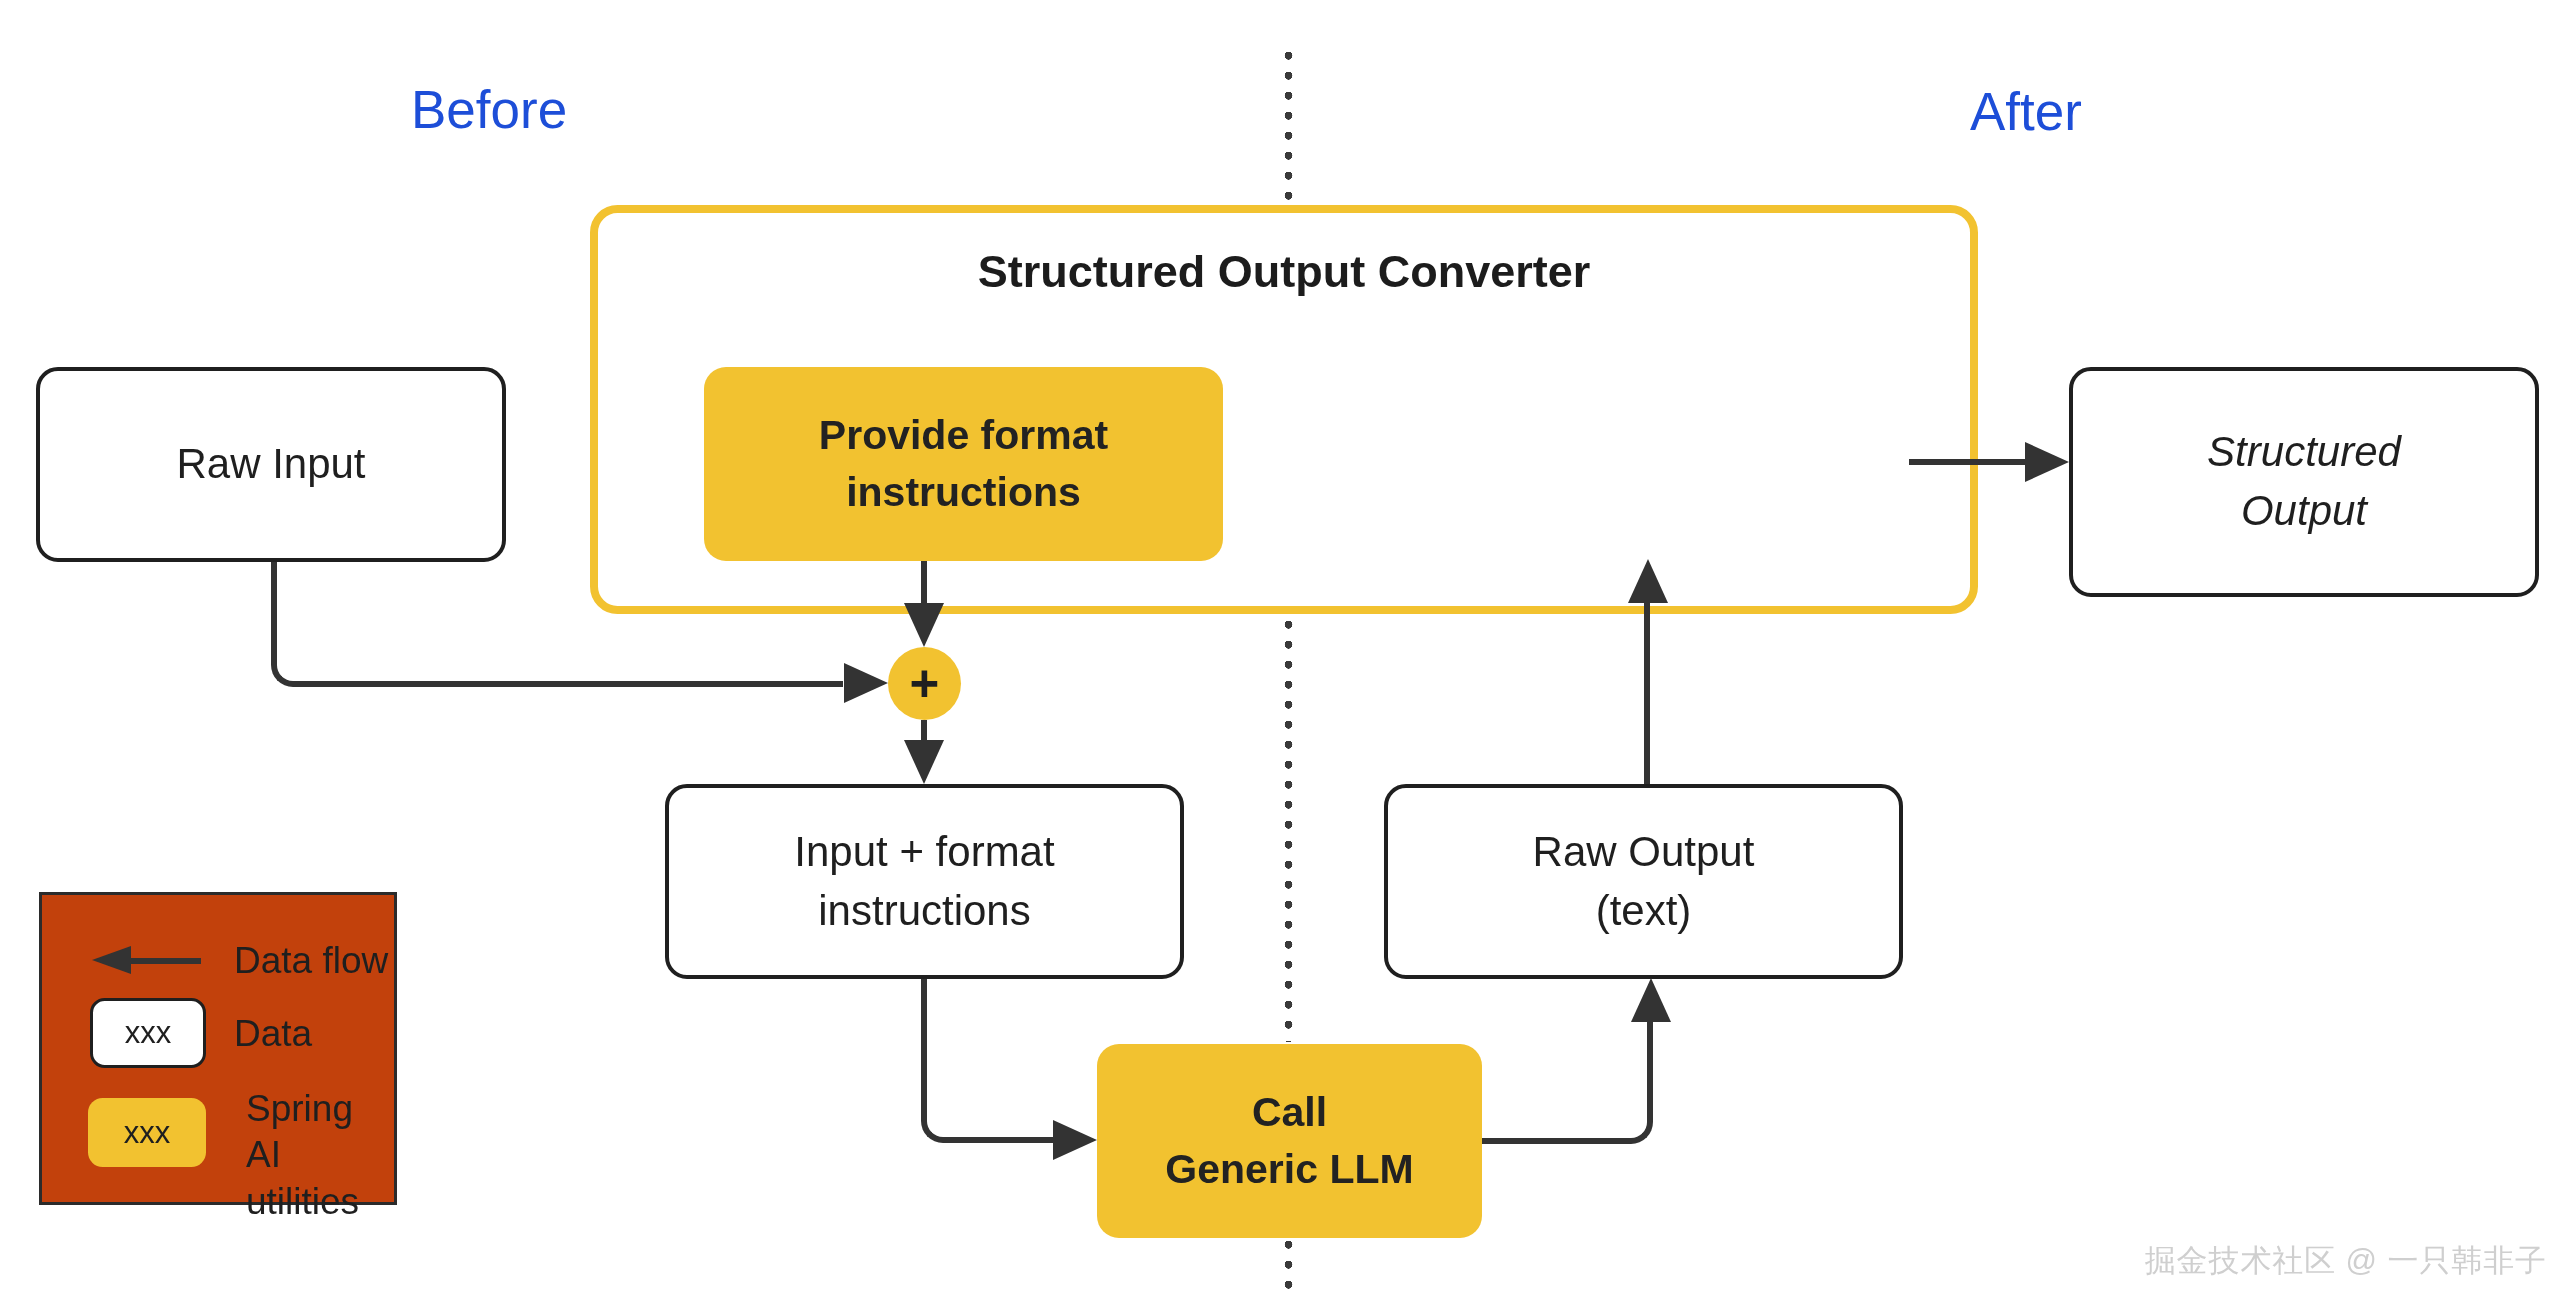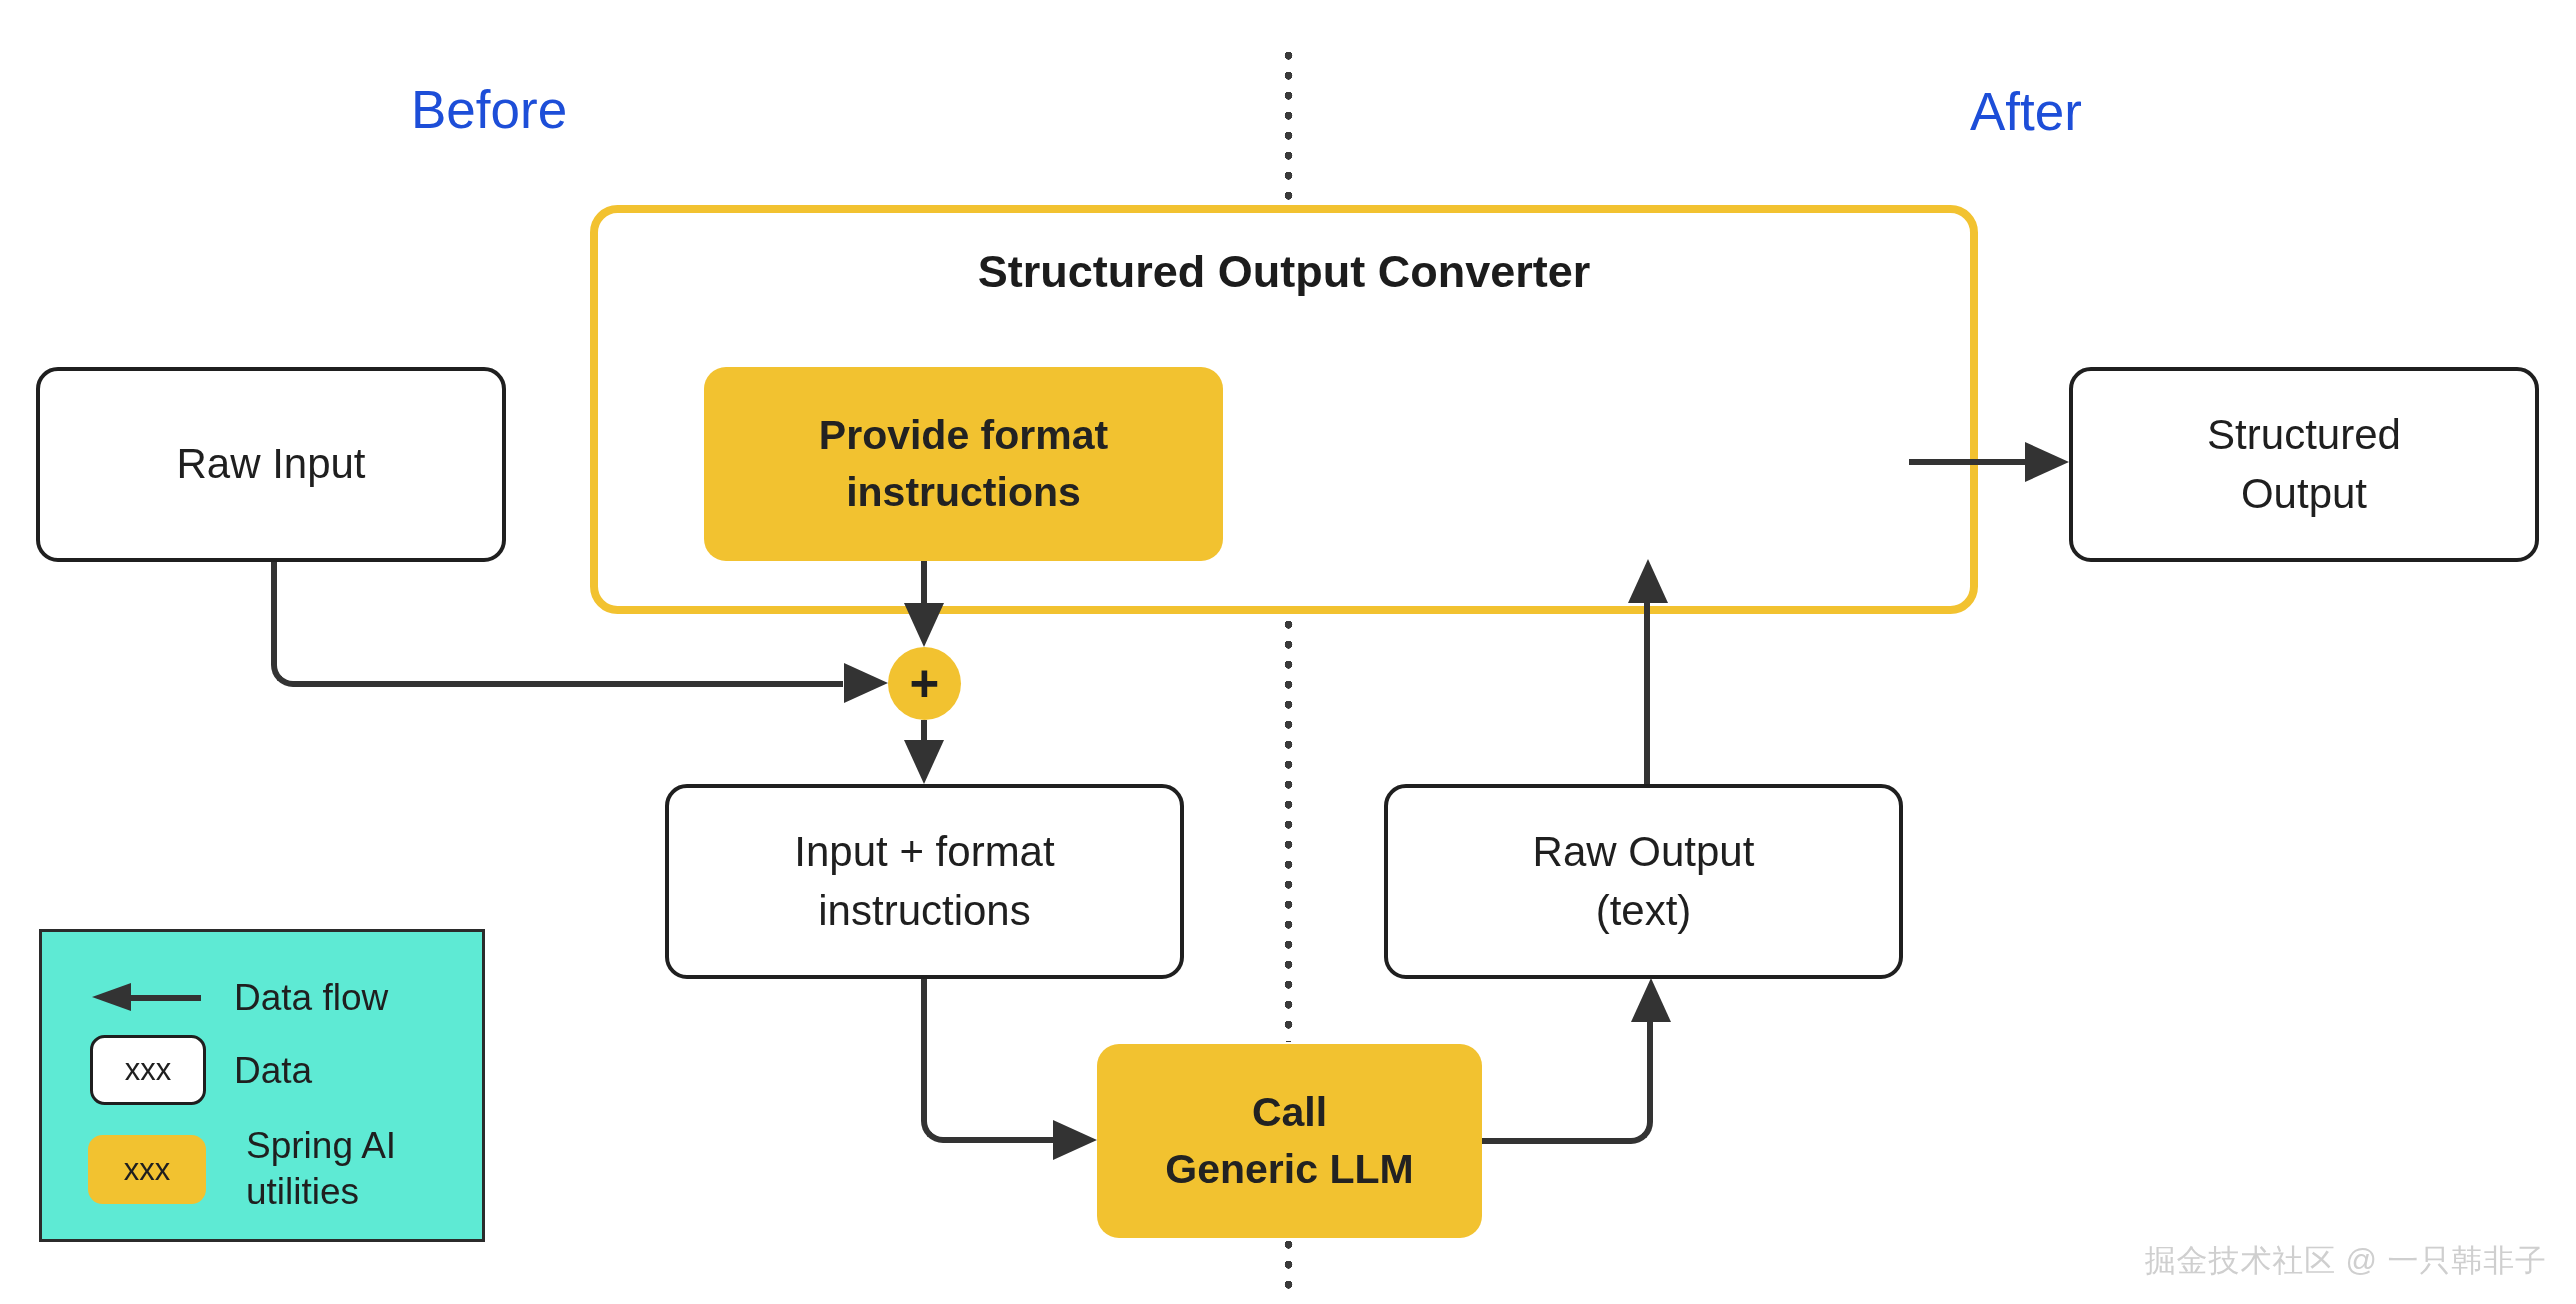--- a/index.html
+++ b/index.html
@@ -46,22 +46,22 @@
   .elbow-ru{ 
     position:absolute;box-sizing:border-box;border-bottom:6.4px solid #333;border-right:6.4px solid #333;
     border-bottom-right-radius:22px;
   }
   .head-down{position:absolute;width:0;height:0;border-left:20px solid transparent;border-right:20px solid transparent;border-top:44px solid #333;}
   .head-up{position:absolute;width:0;height:0;border-left:20px solid transparent;border-right:20px solid transparent;border-bottom:44px solid #333;}
   .head-right{position:absolute;width:0;height:0;border-top:20px solid transparent;border-bottom:20px solid transparent;border-left:44px solid #333;}
   .head-left{position:absolute;width:0;height:0;border-top:14.7px solid transparent;border-bottom:14.7px solid transparent;border-right:39px solid #333;}
   
   .legend{
-    position:absolute;left:39px;top:929px;width:446px;height:313px;box-sizing:border-box;
-    background:#5eead4;border:3.7px solid #2b2b2b;
+    position:absolute;left:39px;top:892px;width:358px;height:313px;box-sizing:border-box;
+    background:#c2410c;border:3.7px solid #2b2b2b;
   }
   .legend-label{position:absolute;font-size:37px;font-weight:400;color:#1f1f1f;white-space:pre-wrap;line-height:1.25;}
   .mini-box{
     position:absolute;box-sizing:border-box;border-radius:14.7px;display:flex;align-items:center;justify-content:center;
     font-size:31px;color:#1f1f1f;
   }
   .mini-box.white{background:#ffffff;border:3.7px solid #1f1f1f;}
   .mini-box.yellow{background:#f2c230;border:none;}
   .watermark{
     position:absolute;right:29px;top:1240px;font-size:31px;color:#cfcfcf;
@@ -83,21 +83,21 @@
   <div class="converter">
     <div class="converter-title">Structured Output Converter</div>
   </div>
 
   <div class="node yellow" style="left:704px;top:367px;width:519px;height:194px;">Provide format
 instructions</div>
   <div class="node yellow" style="left:1097px;top:1044px;width:385px;height:194px;">Call
 Generic LLM</div>
 
   <div class="node white" style="left:36px;top:367px;width:470px;height:195px;">Raw Input</div>
-  <div class="node white" style="left:2069px;top:367px;width:470px;height:195px;">Structured
+  <div class="node white" style="left:2069px;top:367px;width:470px;height:230px;font-style:italic;">Structured
 Output</div>
   <div class="node white" style="left:665px;top:784px;width:519px;height:195px;">Input + format
 instructions</div>
   <div class="node white" style="left:1384px;top:784px;width:519px;height:195px;">Raw Output
 (text)</div>
 
   <div class="plus-circle">
     <span>+</span>
   </div>
 

